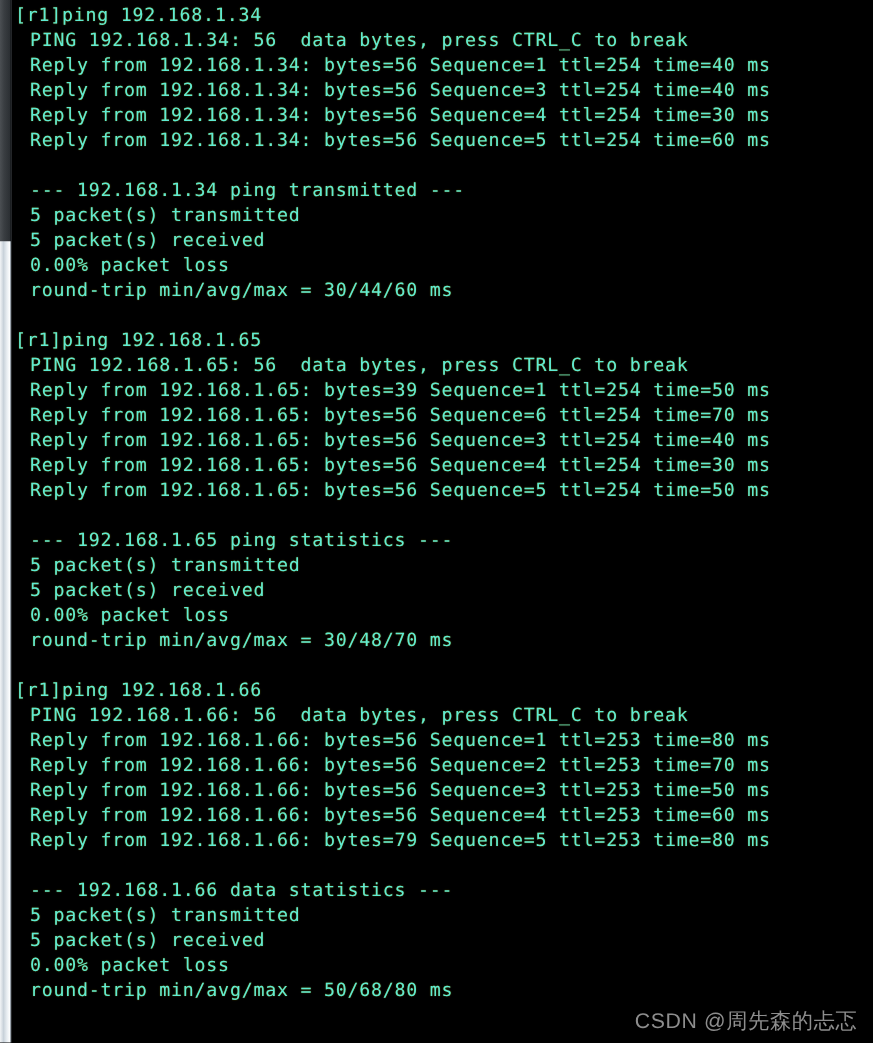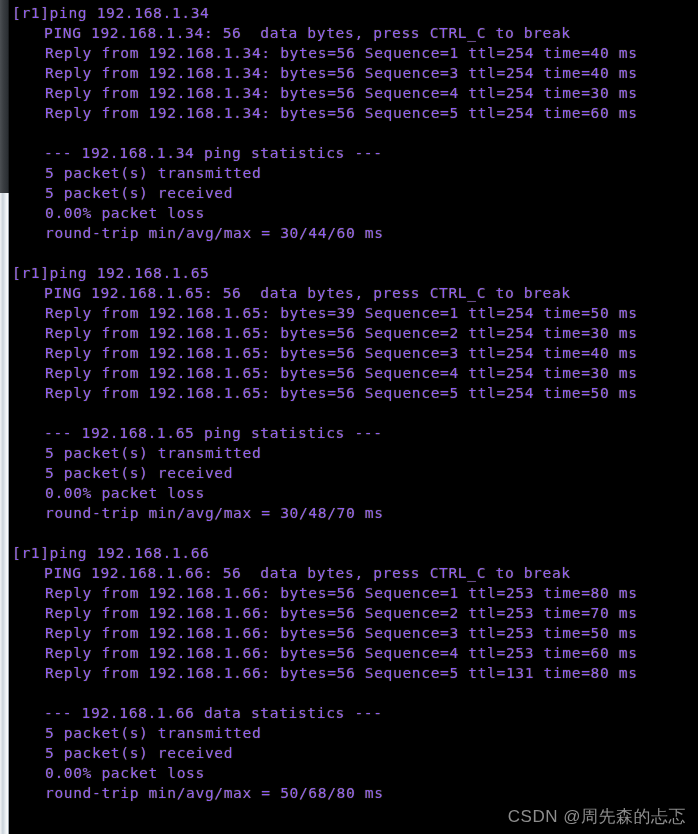--- a/index.html
+++ b/index.html
@@ -56,31 +56,31 @@
     overflow: hidden;
   }
 
   .line {
     display: block;
     height: 20px;
     line-height: 20px;
     font-size: 14.6px;
     letter-spacing: 0.62px;
     white-space: pre;
-    color: #8b5cf6;
+    color: #5eead4;
     text-shadow: 0 0 1px rgba(224,224,0,0.55);
   }
   .line.blank {
     color: transparent;
   }
 
   
   .ind0 { padding-left: 2px; }
-  .ind1 { padding-left: 34px; }
-  .ind2 { padding-left: 35px; }
+  .ind1 { padding-left: 14px; }
+  .ind2 { padding-left: 14px; }
 
   #watermark {
     position: absolute;
     right: 12px;
     bottom: 6px;
     font-family: Liberation Sans, sans-serif;
     font-size: 17px;
     color: #8d8d8d;
     letter-spacing: 0.5px;
     white-space: pre;
@@ -97,47 +97,47 @@
   </div>
 
   <div id="console">
       <span class="line ind0">[r1]ping 192.168.1.34</span>
       <span class="line ind1">PING 192.168.1.34: 56  data bytes, press CTRL_C to break</span>
       <span class="line ind2">Reply from 192.168.1.34: bytes=56 Sequence=1 ttl=254 time=40 ms</span>
       <span class="line ind2">Reply from 192.168.1.34: bytes=56 Sequence=3 ttl=254 time=40 ms</span>
       <span class="line ind2">Reply from 192.168.1.34: bytes=56 Sequence=4 ttl=254 time=30 ms</span>
       <span class="line ind2">Reply from 192.168.1.34: bytes=56 Sequence=5 ttl=254 time=60 ms</span>
       <span class="line blank">&nbsp;</span>
-      <span class="line ind1">--- 192.168.1.34 ping statistics ---</span>
+      <span class="line ind1">--- 192.168.1.34 ping transmitted ---</span>
       <span class="line ind2">5 packet(s) transmitted</span>
       <span class="line ind2">5 packet(s) received</span>
       <span class="line ind2">0.00% packet loss</span>
       <span class="line ind2">round-trip min/avg/max = 30/44/60 ms</span>
       <span class="line blank">&nbsp;</span>
       <span class="line ind0">[r1]ping 192.168.1.65</span>
       <span class="line ind1">PING 192.168.1.65: 56  data bytes, press CTRL_C to break</span>
       <span class="line ind2">Reply from 192.168.1.65: bytes=39 Sequence=1 ttl=254 time=50 ms</span>
-      <span class="line ind2">Reply from 192.168.1.65: bytes=56 Sequence=2 ttl=254 time=30 ms</span>
+      <span class="line ind2">Reply from 192.168.1.65: bytes=56 Sequence=6 ttl=254 time=70 ms</span>
       <span class="line ind2">Reply from 192.168.1.65: bytes=56 Sequence=3 ttl=254 time=40 ms</span>
       <span class="line ind2">Reply from 192.168.1.65: bytes=56 Sequence=4 ttl=254 time=30 ms</span>
       <span class="line ind2">Reply from 192.168.1.65: bytes=56 Sequence=5 ttl=254 time=50 ms</span>
       <span class="line blank">&nbsp;</span>
       <span class="line ind1">--- 192.168.1.65 ping statistics ---</span>
       <span class="line ind2">5 packet(s) transmitted</span>
       <span class="line ind2">5 packet(s) received</span>
       <span class="line ind2">0.00% packet loss</span>
       <span class="line ind2">round-trip min/avg/max = 30/48/70 ms</span>
       <span class="line blank">&nbsp;</span>
       <span class="line ind0">[r1]ping 192.168.1.66</span>
       <span class="line ind1">PING 192.168.1.66: 56  data bytes, press CTRL_C to break</span>
       <span class="line ind2">Reply from 192.168.1.66: bytes=56 Sequence=1 ttl=253 time=80 ms</span>
       <span class="line ind2">Reply from 192.168.1.66: bytes=56 Sequence=2 ttl=253 time=70 ms</span>
       <span class="line ind2">Reply from 192.168.1.66: bytes=56 Sequence=3 ttl=253 time=50 ms</span>
       <span class="line ind2">Reply from 192.168.1.66: bytes=56 Sequence=4 ttl=253 time=60 ms</span>
-      <span class="line ind2">Reply from 192.168.1.66: bytes=56 Sequence=5 ttl=131 time=80 ms</span>
+      <span class="line ind2">Reply from 192.168.1.66: bytes=79 Sequence=5 ttl=253 time=80 ms</span>
       <span class="line blank">&nbsp;</span>
       <span class="line ind1">--- 192.168.1.66 data statistics ---</span>
       <span class="line ind2">5 packet(s) transmitted</span>
       <span class="line ind2">5 packet(s) received</span>
       <span class="line ind2">0.00% packet loss</span>
       <span class="line ind2">round-trip min/avg/max = 50/68/80 ms</span>
     </div>
 
   <div id="watermark">CSDN @周先森的忐忑</div>
 

